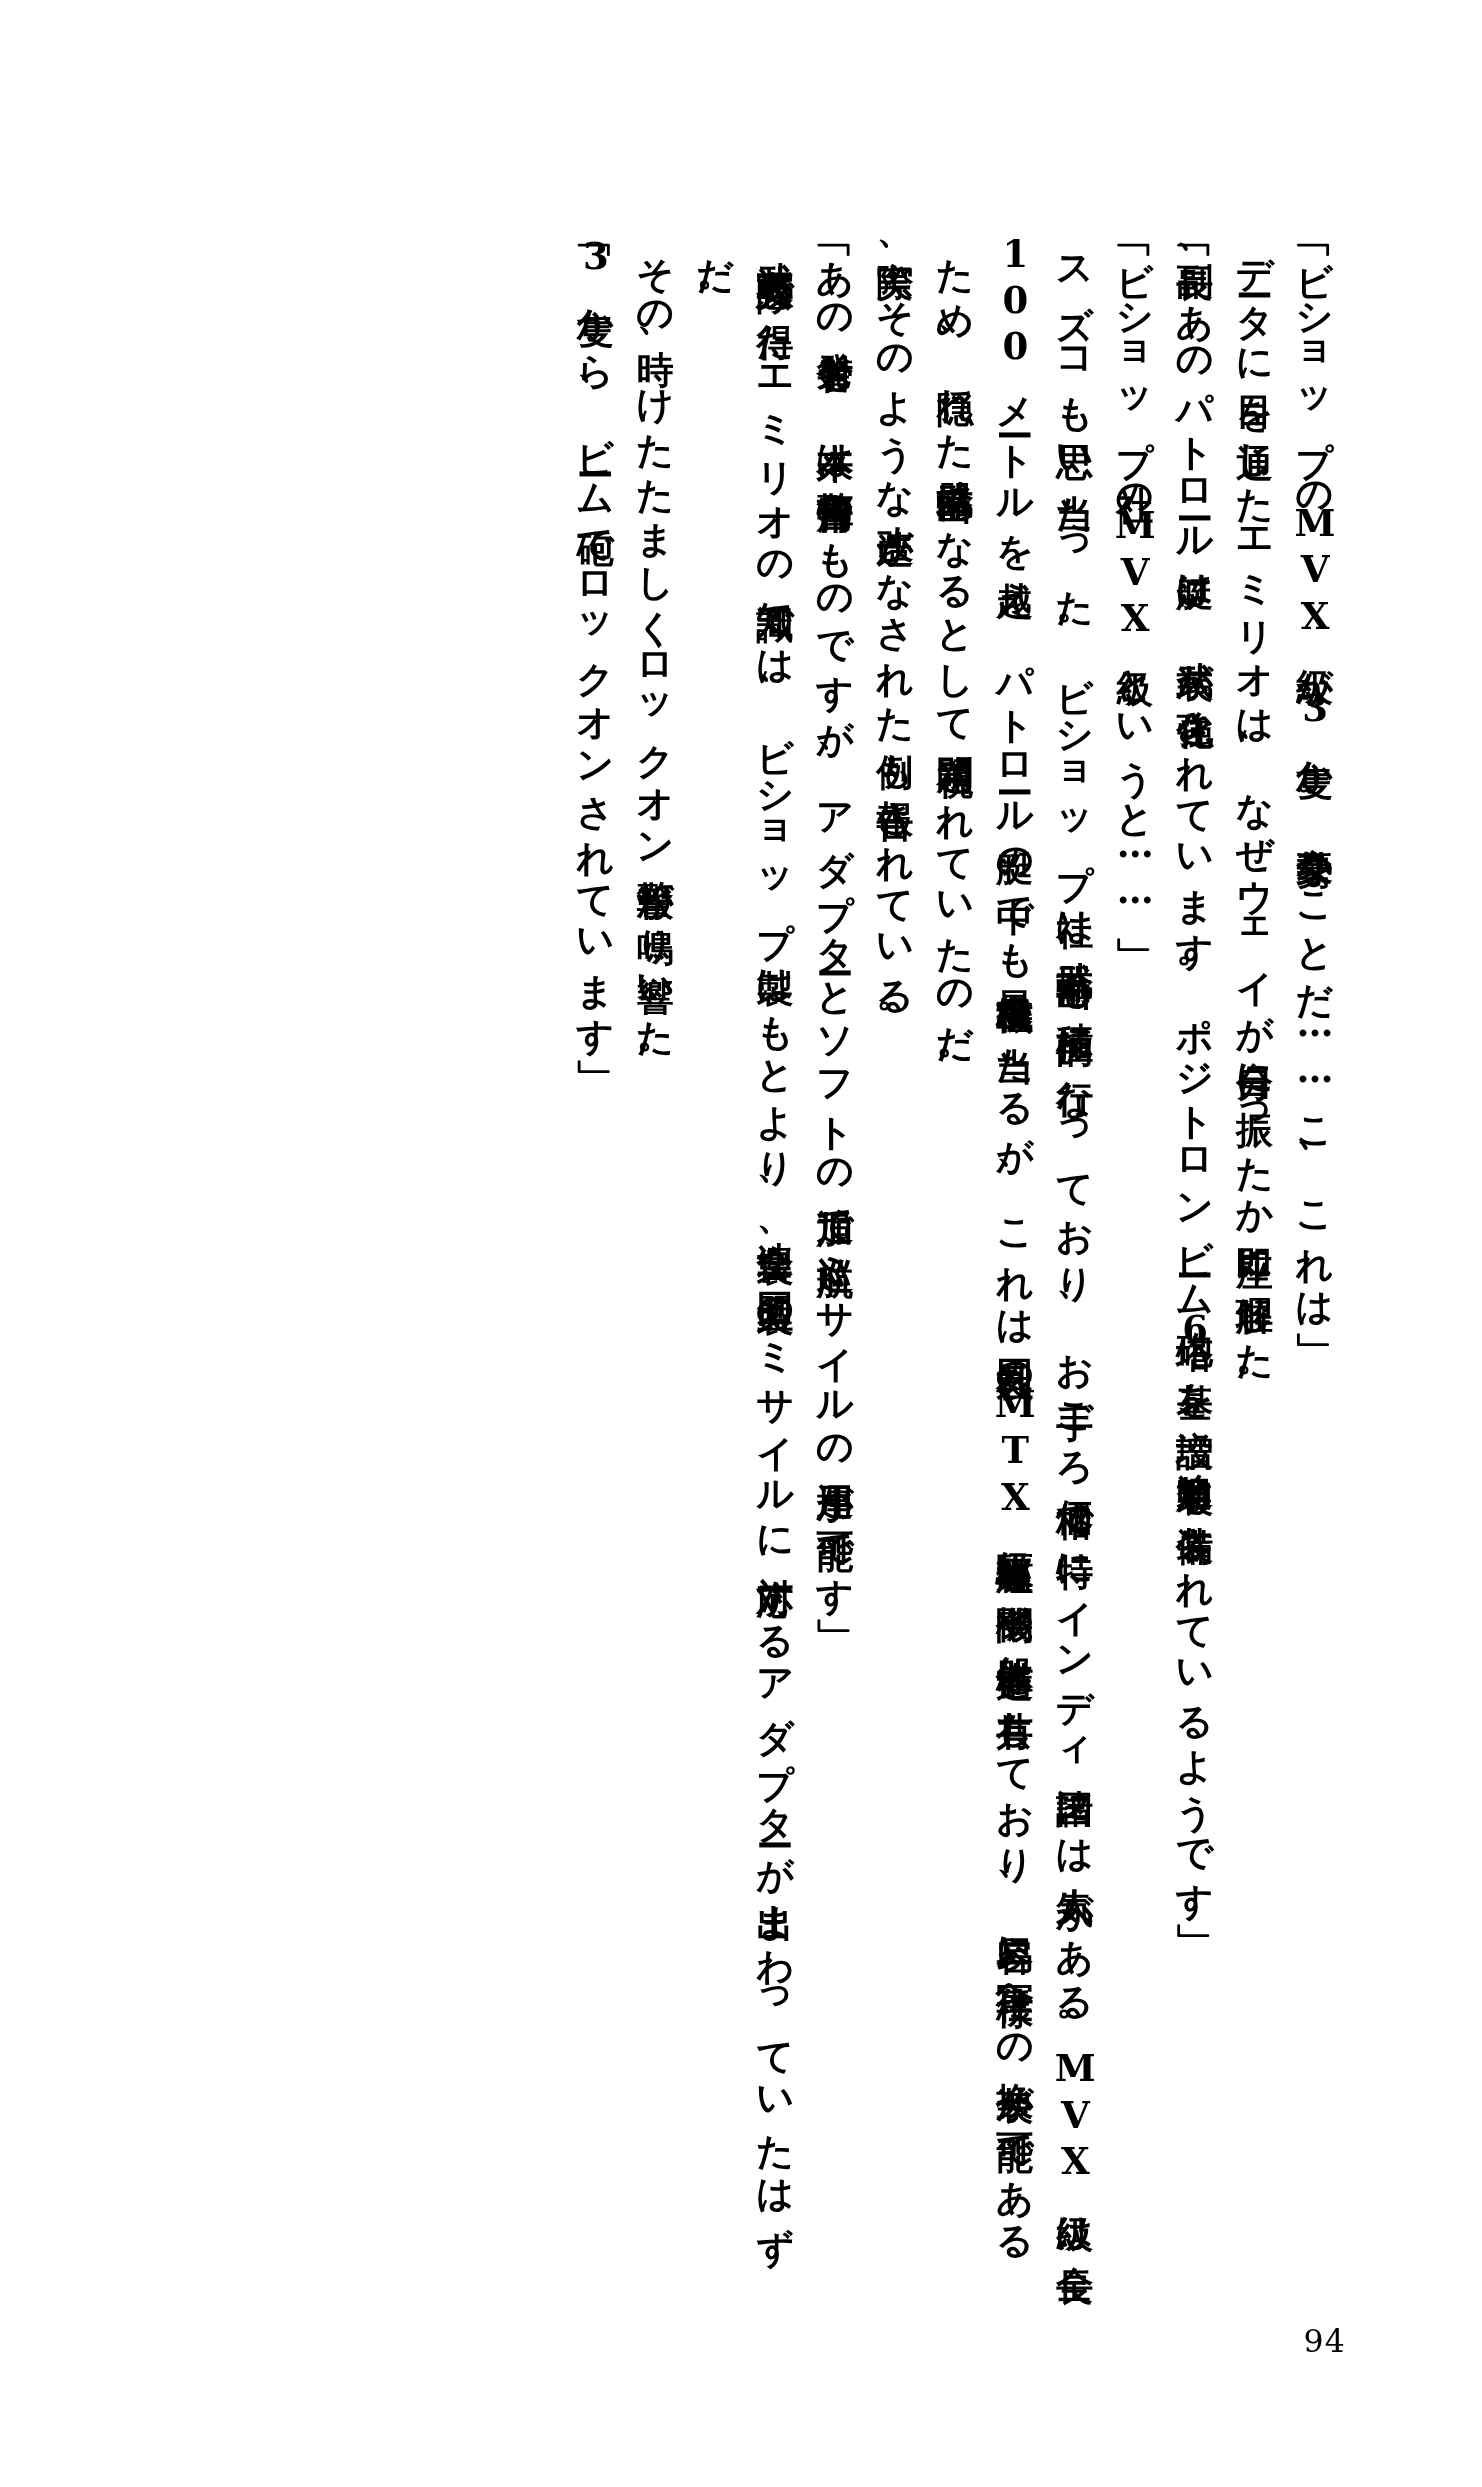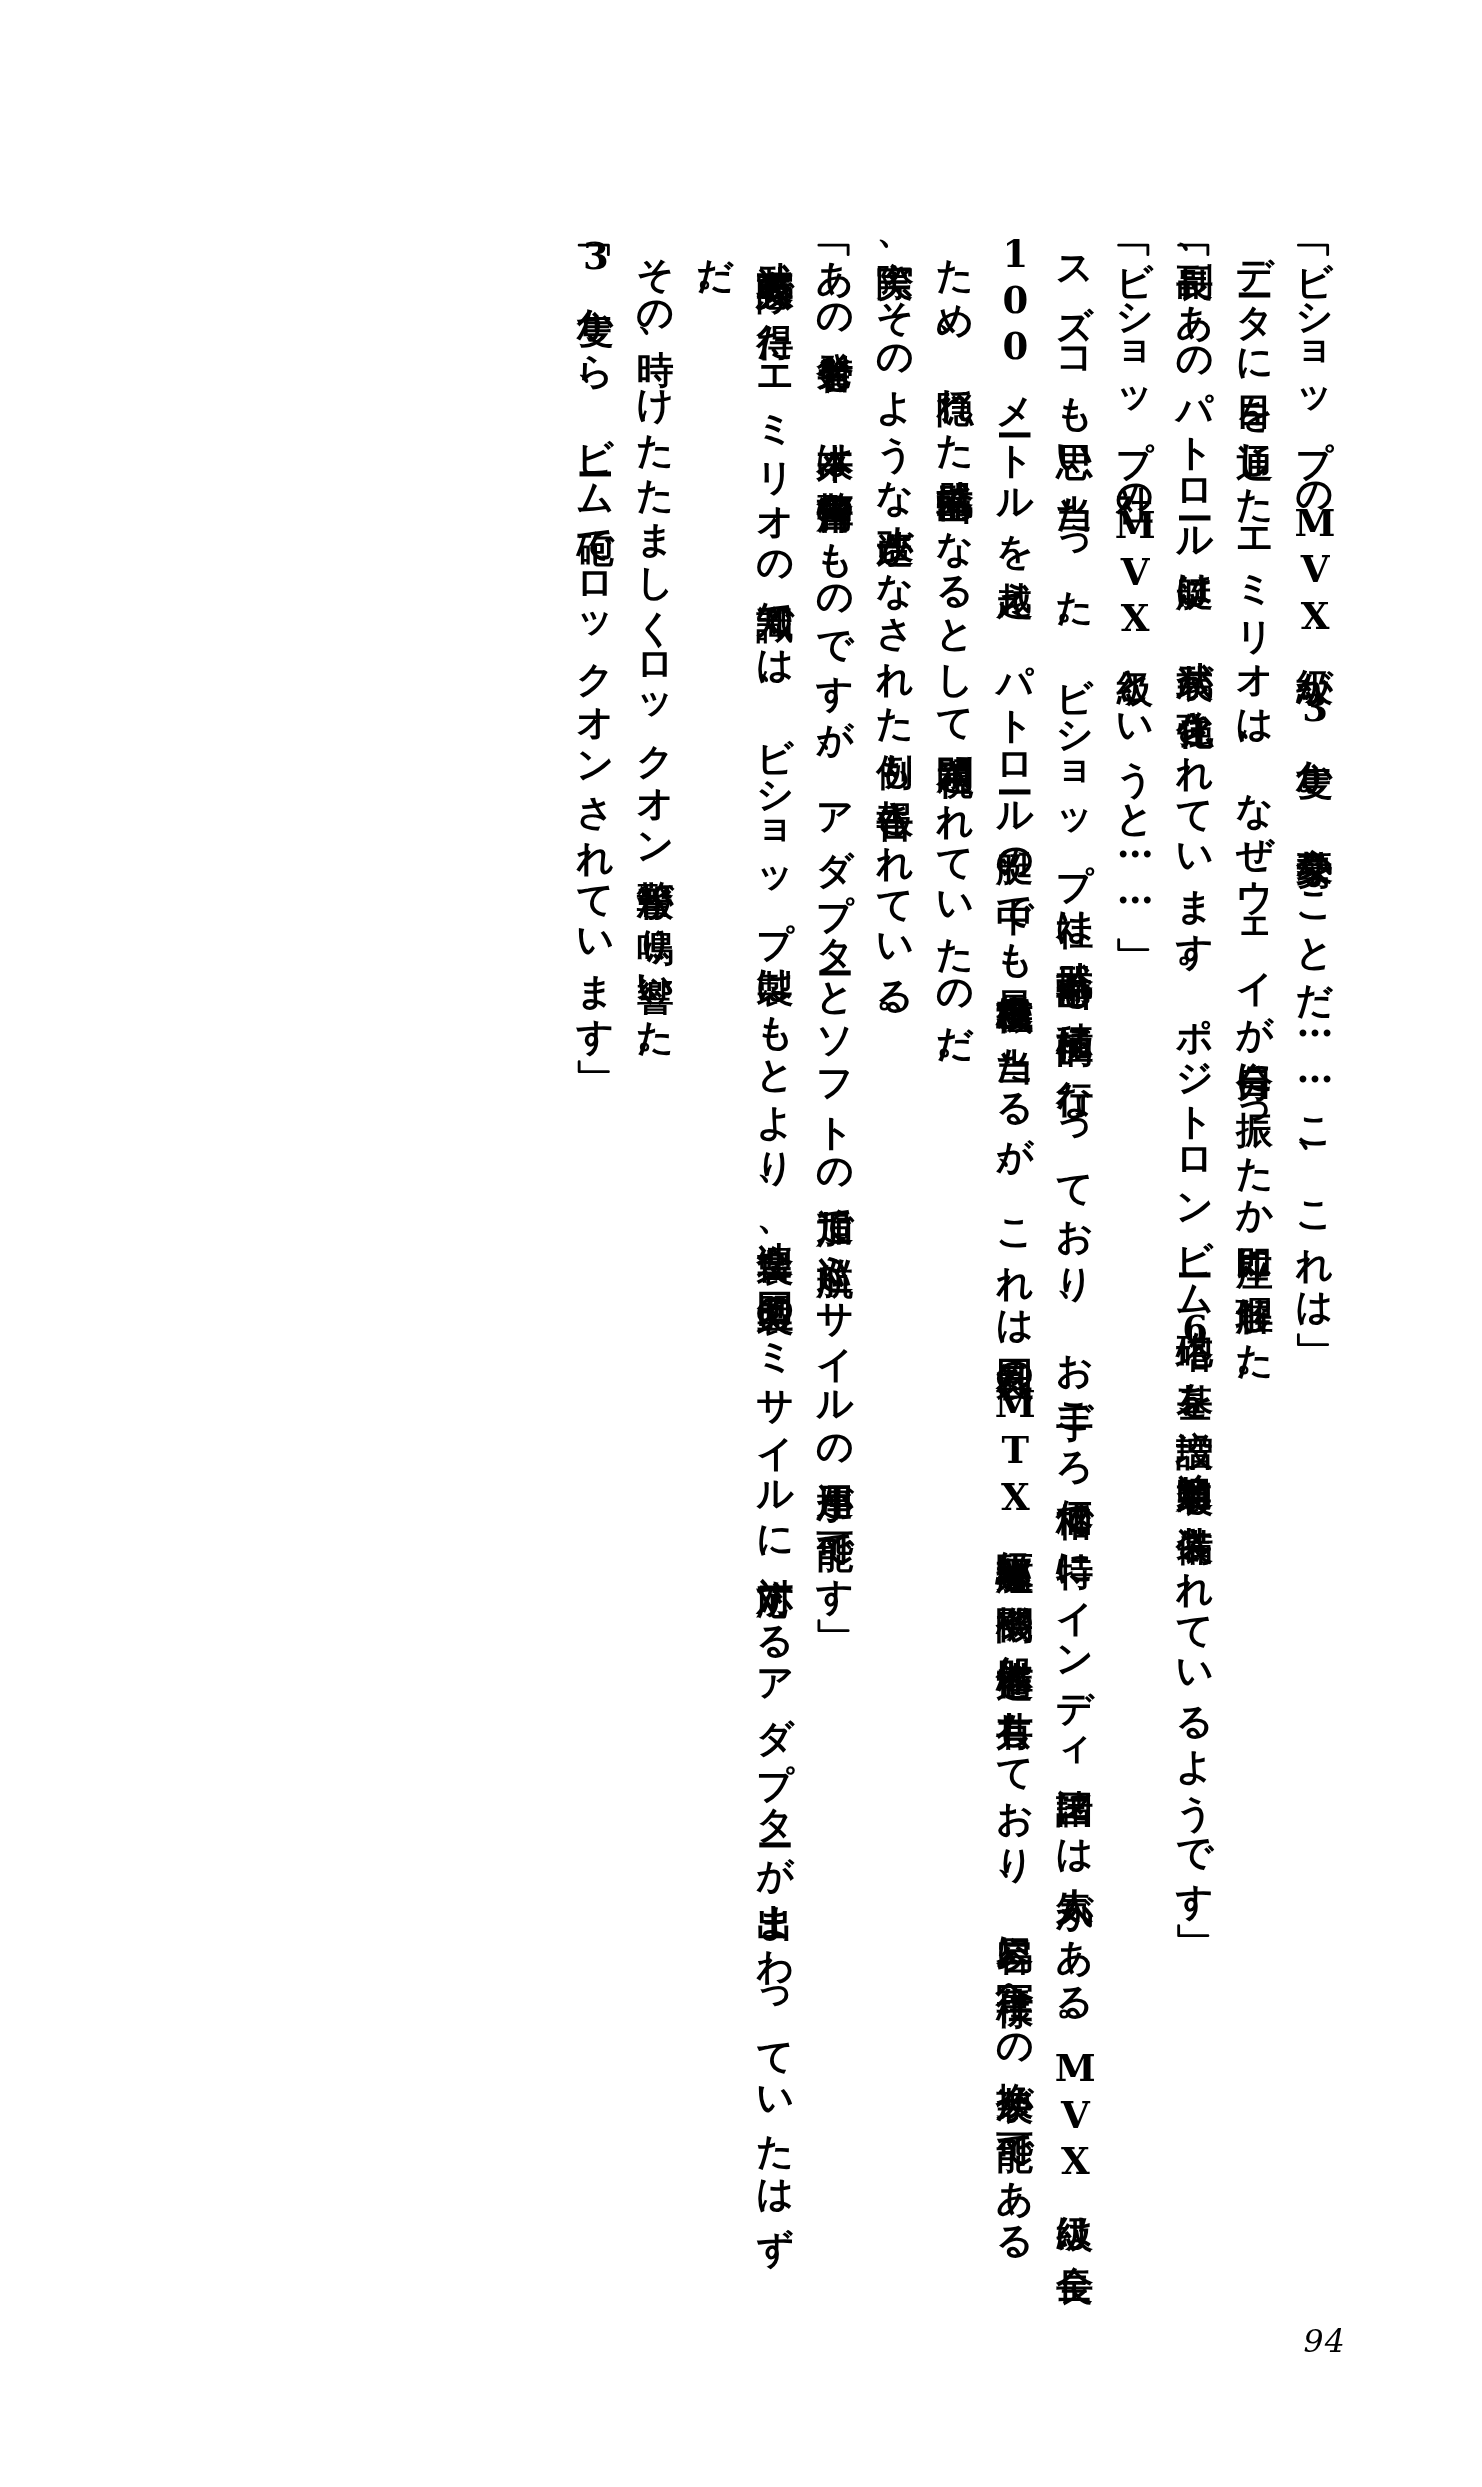--- a/index.html
+++ b/index.html
@@ -46,21 +46,20 @@
     padding: 0;
     text-indent: 0;
   }
 
   .page-number {
     position: absolute;
     bottom: 128px;
     right: 137px;
     font-size: 31.5px;
     font-family: "DejaVu Serif", "Liberation Serif", serif;
-    font-style: italic;
     letter-spacing: 0.04em;
     color: #000000;
   }
 </style>
 </head>
 <body>
 
 <div class="page">
 
   <div class="text-block">

